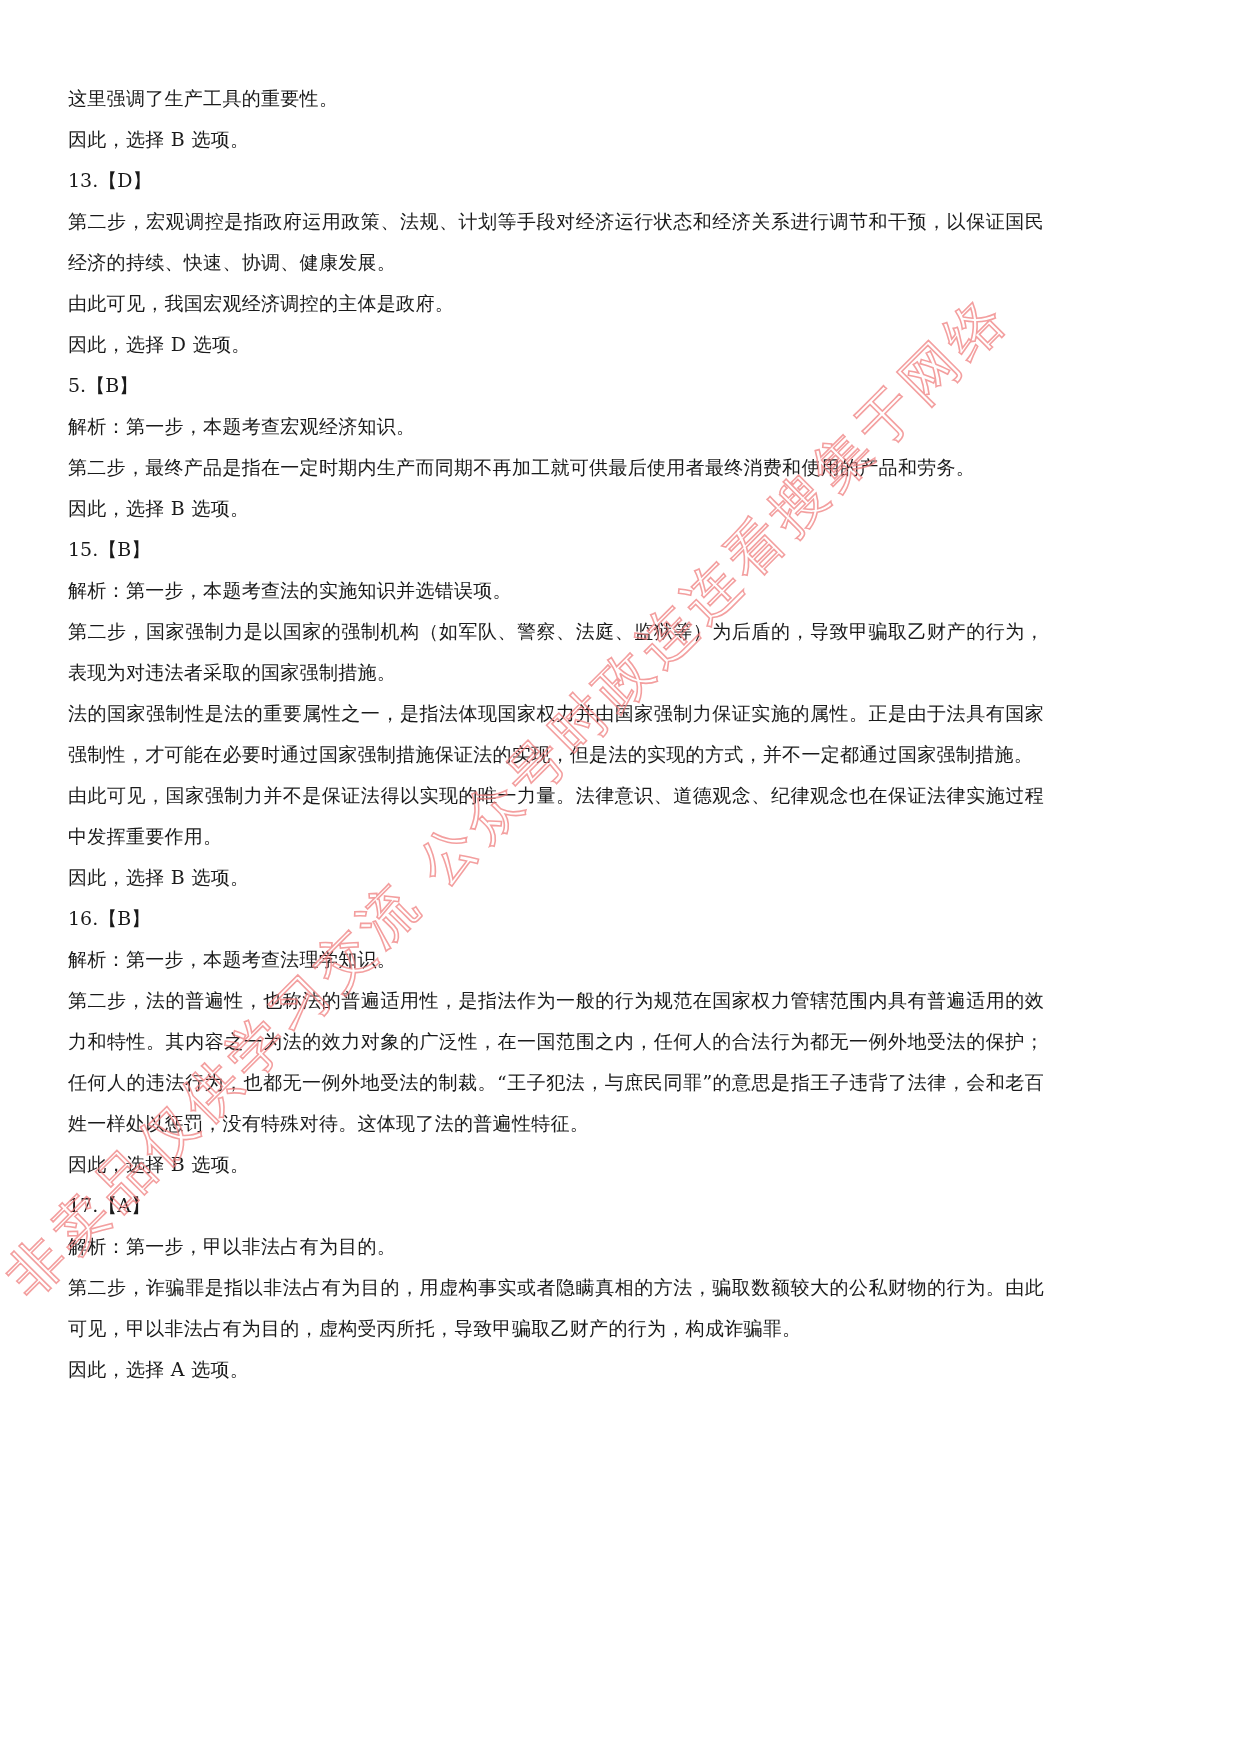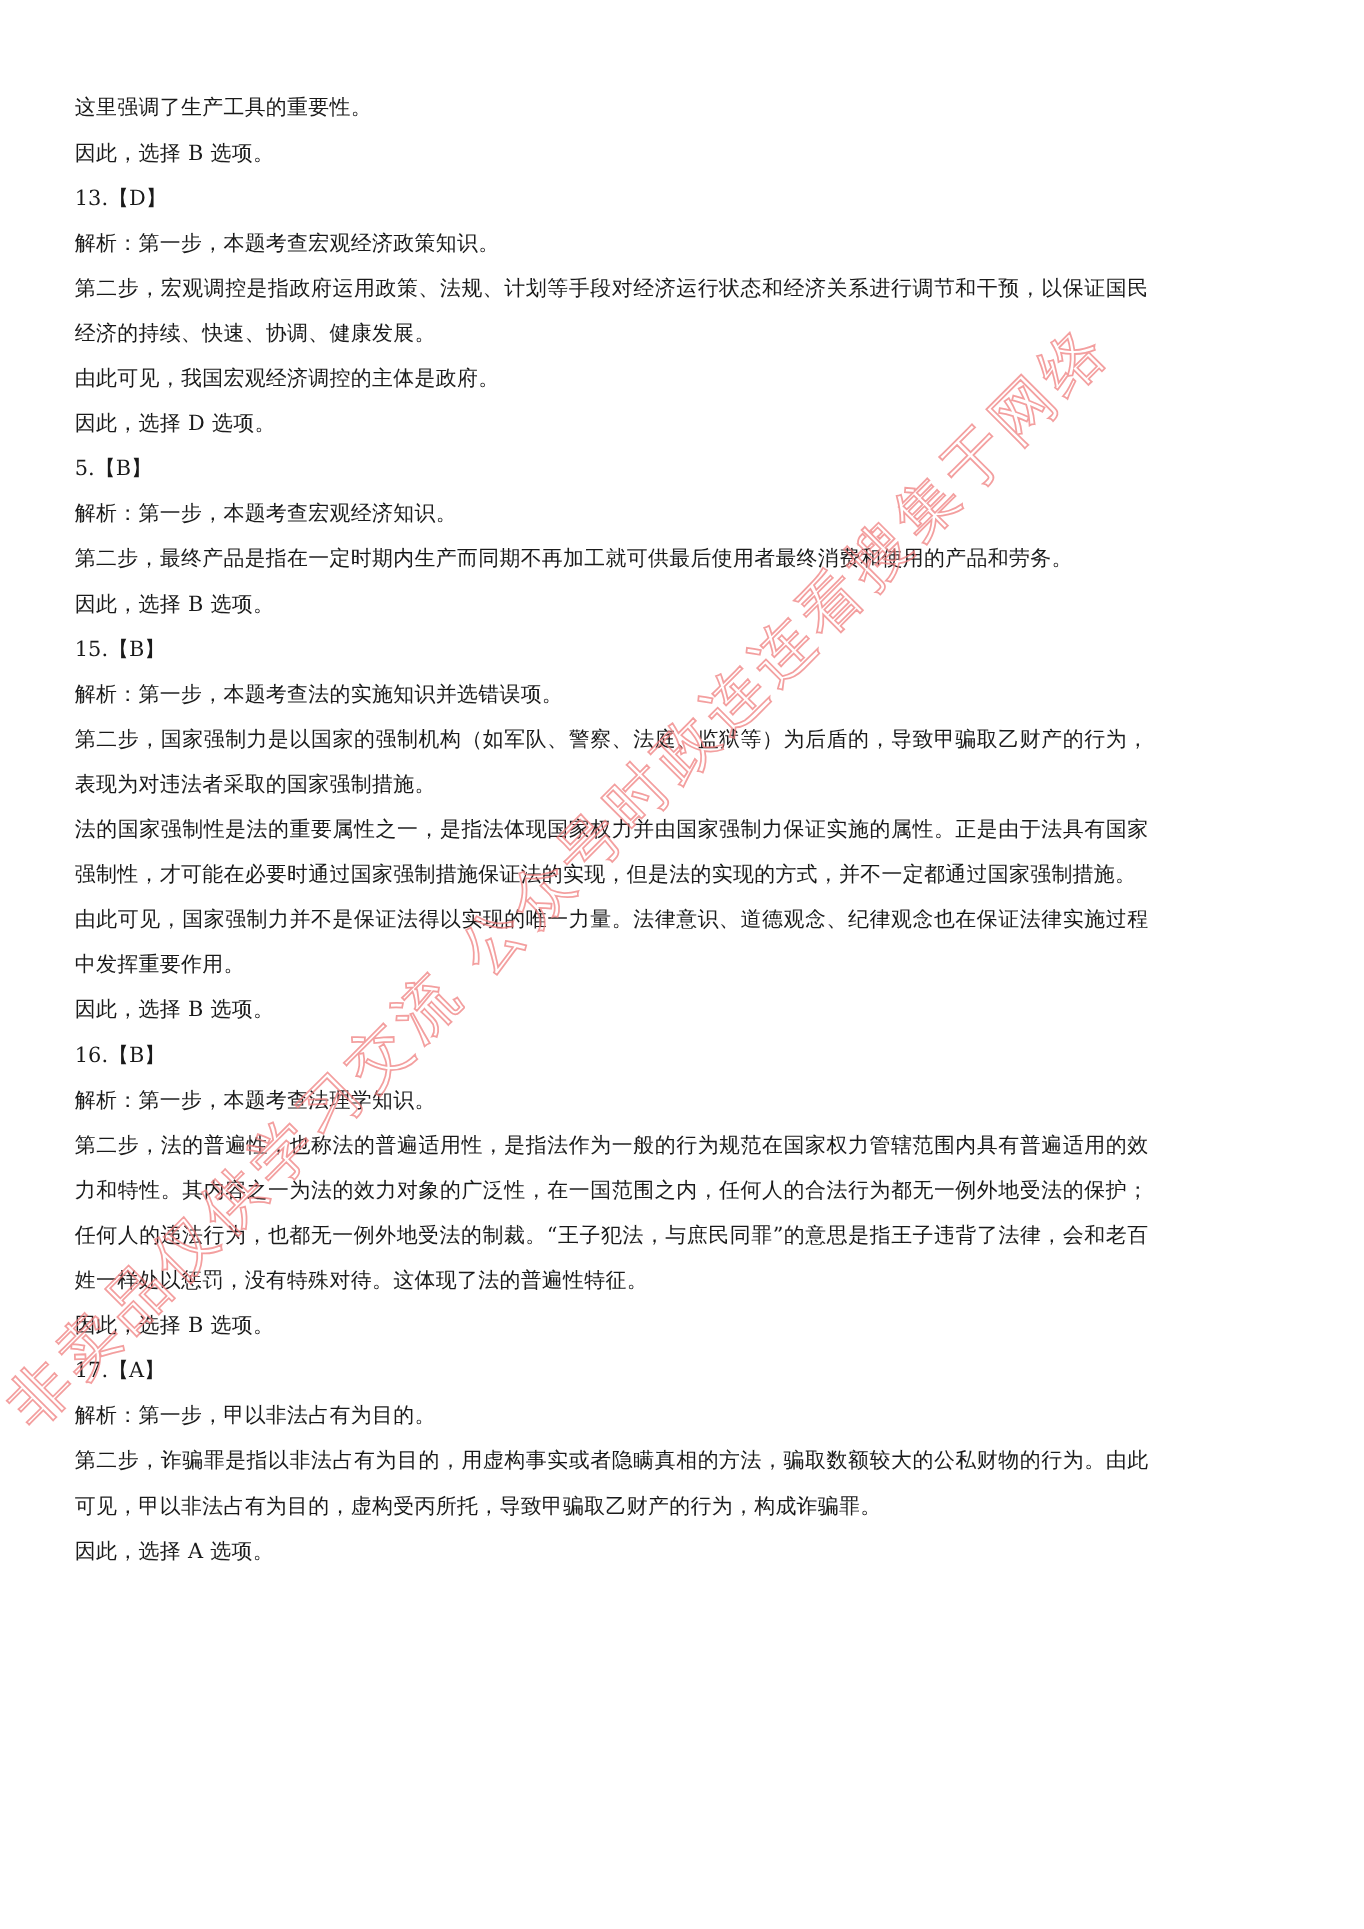--- a/index.html
+++ b/index.html
@@ -56,21 +56,20 @@
     }
   </style>
 </head>
 <body>
 
 <div class="page">
   <div class="content">
     <p class="line">这里强调了生产工具的重要性。</p>
     <p class="line">因此，选择 B 选项。</p>
     <p class="line qnum">13.【D】</p>
-    <p class="line">解析：第一步，本题考查宏观经济政策知识。</p>
     <p class="line">第二步，宏观调控是指政府运用政策、法规、计划等手段对经济运行状态和经济关系进行调节和干预，以保证国民经济的持续、快速、协调、健康发展。</p>
     <p class="line">由此可见，我国宏观经济调控的主体是政府。</p>
     <p class="line">因此，选择 D 选项。</p>
     <p class="line qnum">5.【B】</p>
     <p class="line">解析：第一步，本题考查宏观经济知识。</p>
     <p class="line">第二步，最终产品是指在一定时期内生产而同期不再加工就可供最后使用者最终消费和使用的产品和劳务。</p>
     <p class="line">因此，选择 B 选项。</p>
     <p class="line qnum">15.【B】</p>
     <p class="line">解析：第一步，本题考查法的实施知识并选错误项。</p>
     <p class="line">第二步，国家强制力是以国家的强制机构（如军队、警察、法庭、监狱等）为后盾的，导致甲骗取乙财产的行为，表现为对违法者采取的国家强制措施。</p>

